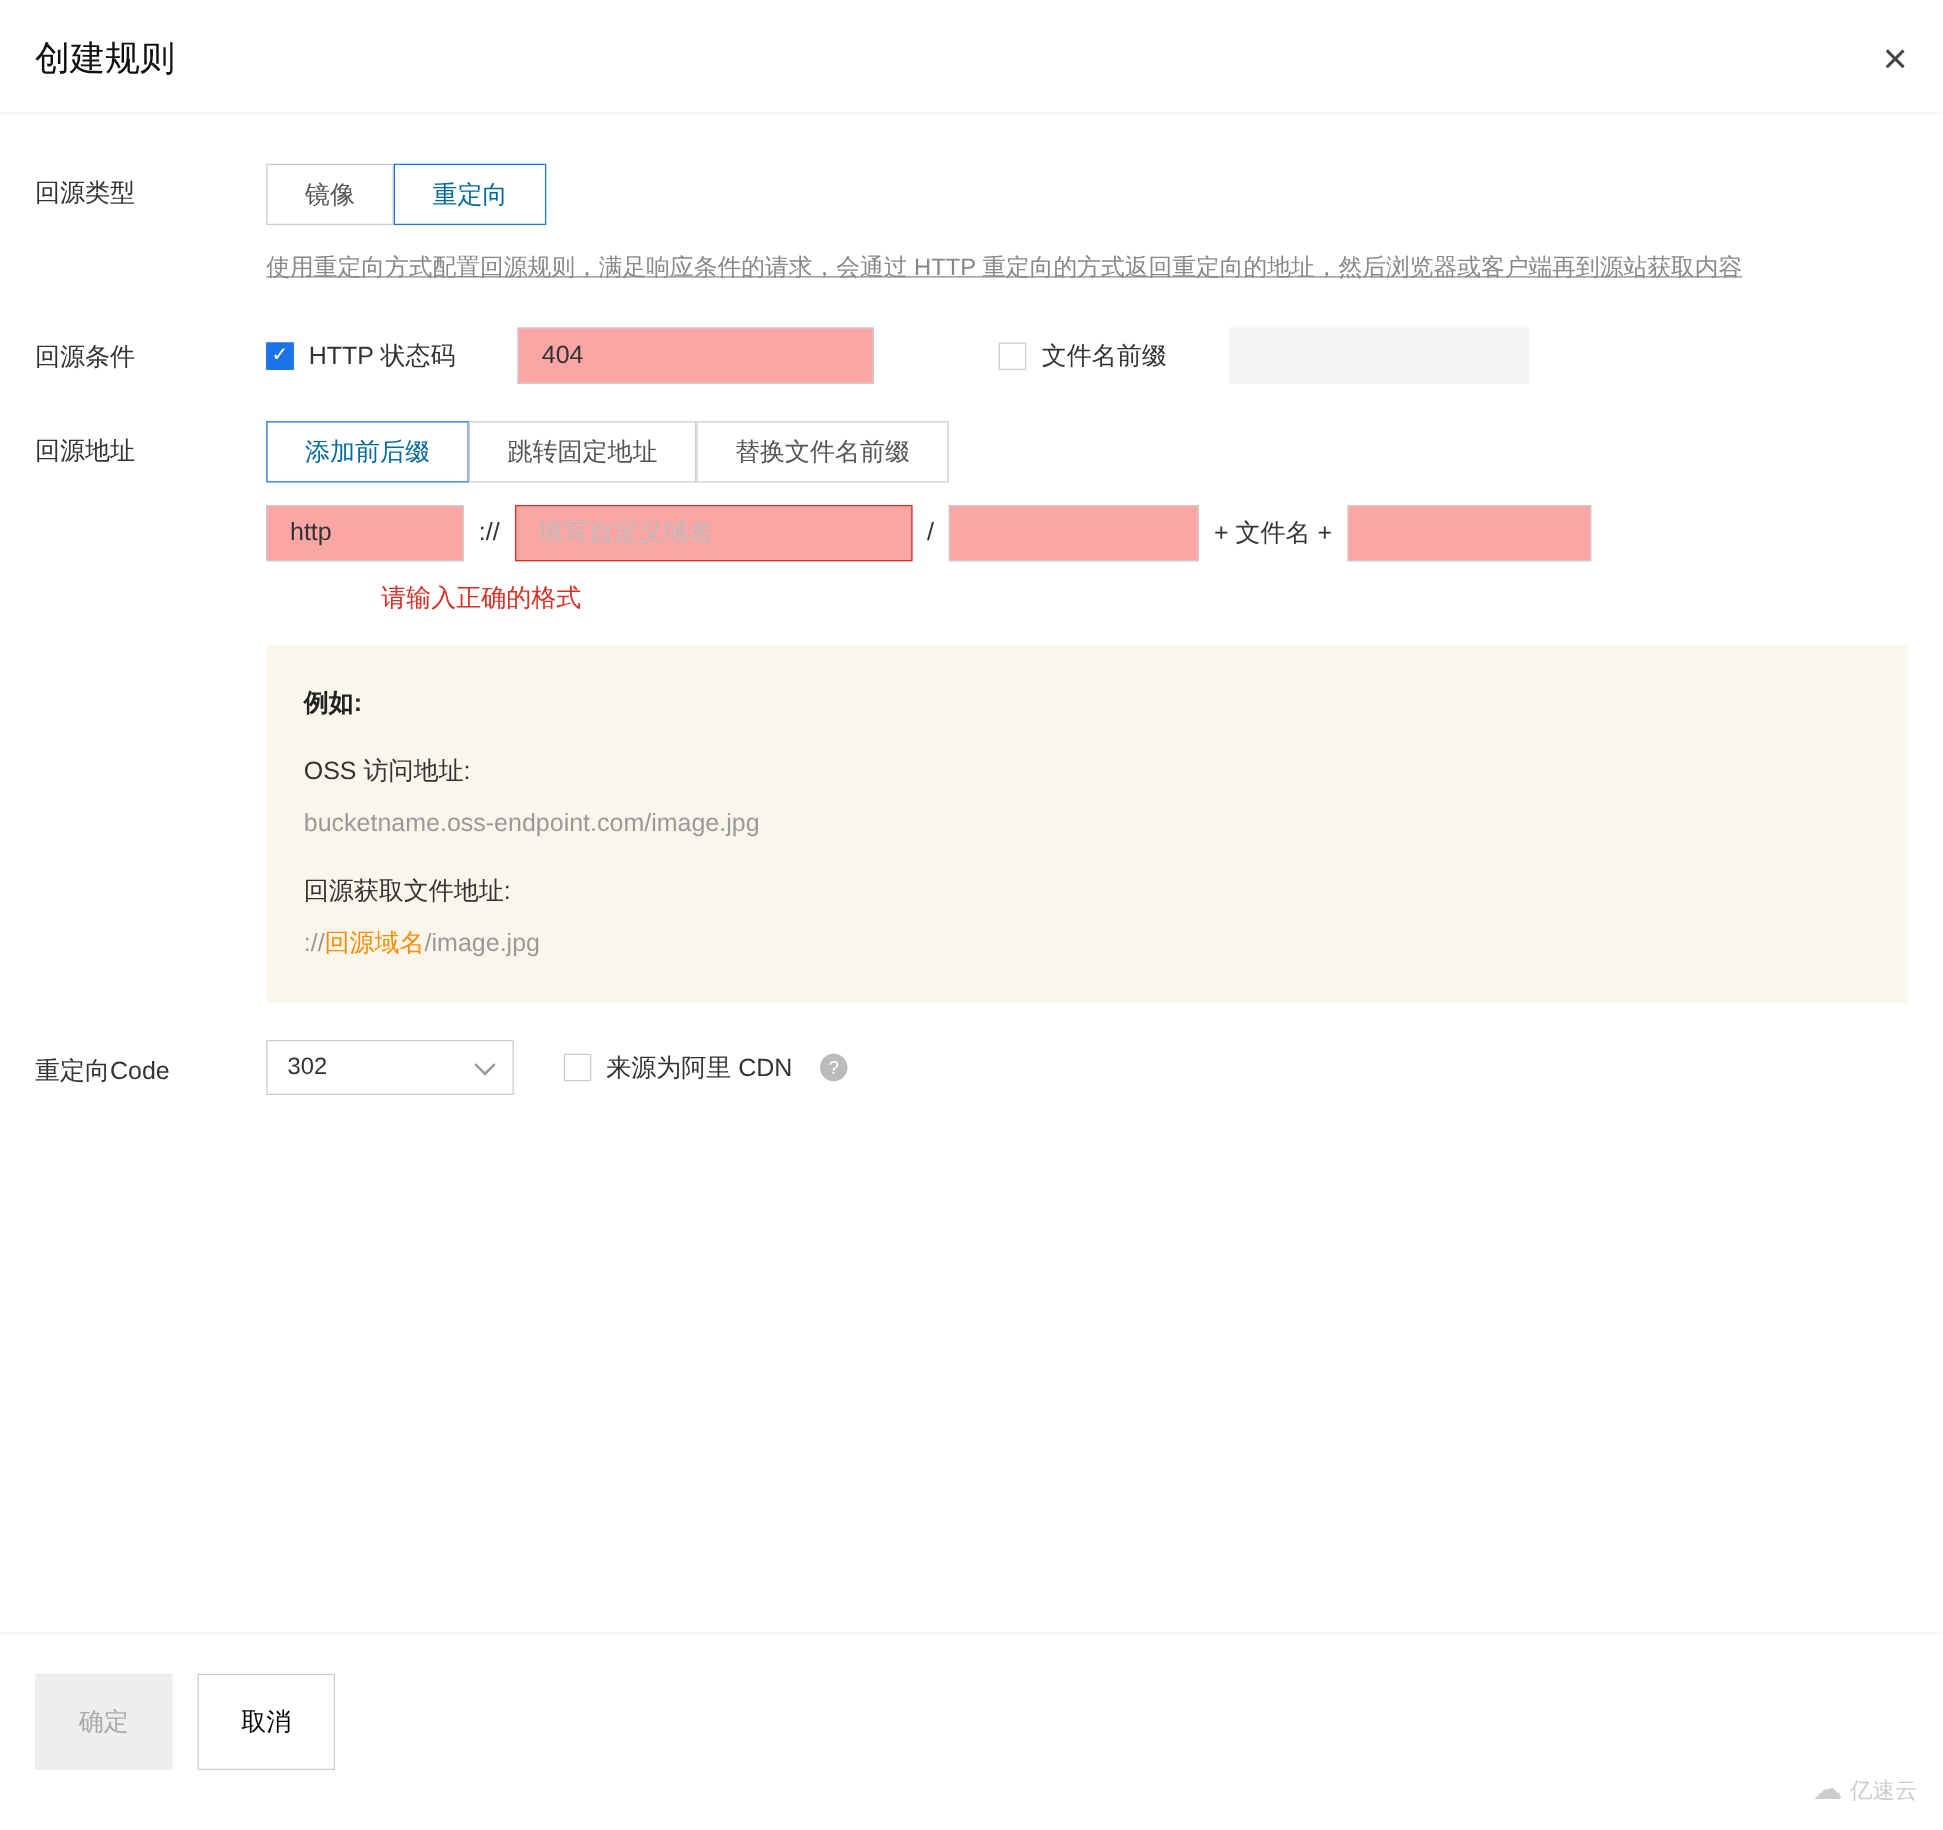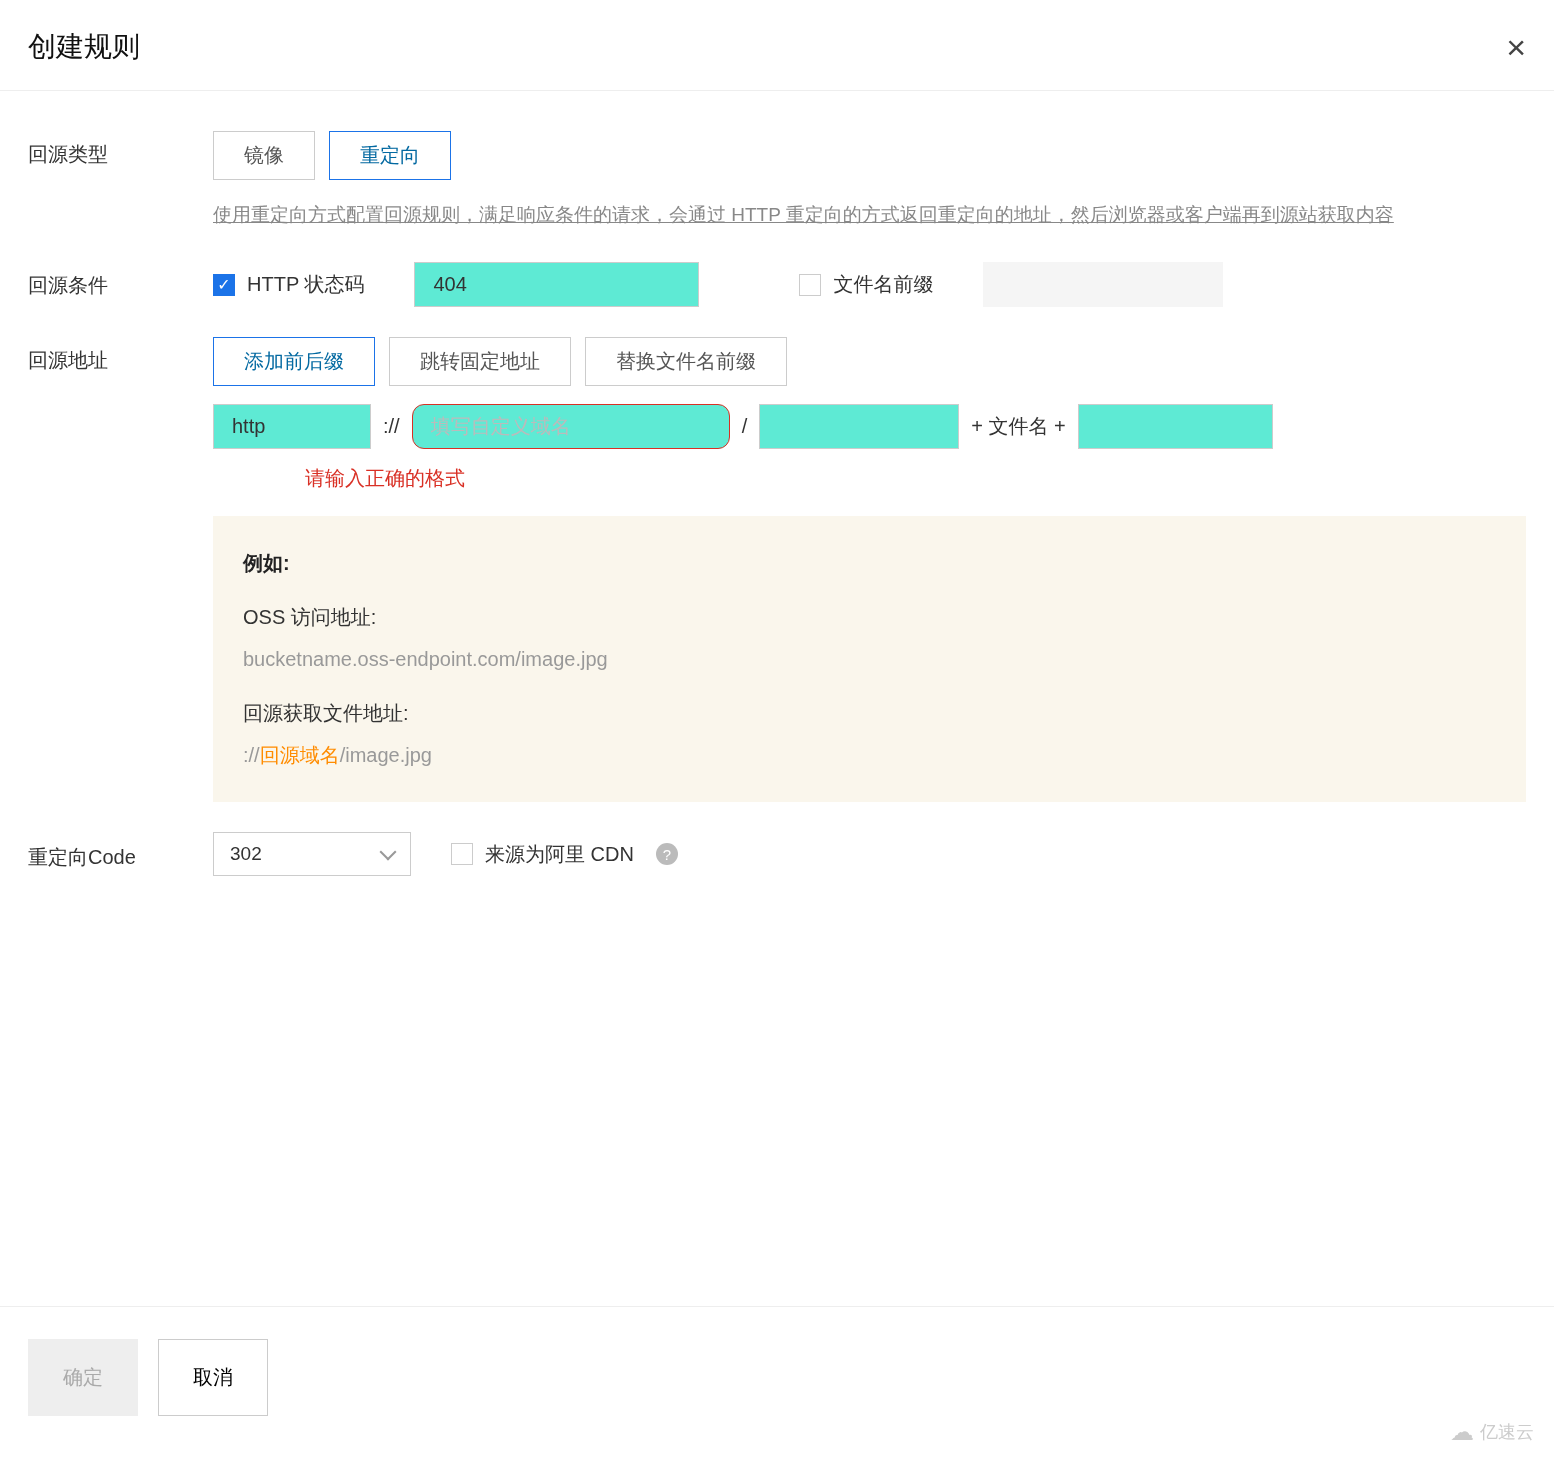--- a/index.html
+++ b/index.html
@@ -7,33 +7,33 @@
 
     .header { display: flex; justify-content: space-between; align-items: center; padding: 28px 28px 24px 28px; border-bottom: 1px solid #eee; }
     .header h1 { font-size: 28px; font-weight: 500; color: #111; }
     .close-x { font-size: 34px; color: #444; cursor: pointer; line-height: 1; font-weight: 300; }
 
     .form { padding: 40px 28px 20px 28px; }
     .row { display: flex; margin-bottom: 30px; align-items: flex-start; }
     .label { width: 185px; flex-shrink: 0; color: #333; padding-top: 10px; font-size: 20px; }
     .field { flex: 1; }
 
-    .btn-group { display: flex; gap: 14px; flex-wrap: wrap; }
+    .btn-group { display: flex; flex-wrap: wrap; }
     .btn-toggle { border: 1px solid #ccc; background: #fff; padding: 10px 30px; font-size: 20px; cursor: pointer; color: #555; }
     .btn-toggle.selected { border-color: #1b73e8; color: #0369a1; }
 
     .help-text { color: #888; font-size: 19px; margin-top: 18px; line-height: 1.8; max-width: 1260px; text-decoration: underline; }
 
     .checkbox { display: inline-flex; align-items: center; gap: 12px; margin-right: 30px; }
     .checkbox-box { width: 22px; height: 22px; border: 1px solid #ccc; display: inline-flex; align-items: center; justify-content: center; }
     .checkbox-box.checked { background: #1b73e8; border-color: #1b73e8; }
     .checkmark { color: #fff; font-size: 16px; line-height: 1; }
     .checkbox-label { color: #333; font-size: 20px; }
 
-    .text-input { border: 1px solid #ccc; padding: 10px 18px; font-size: 20px; color: #333; background: #5eead4; font-family: inherit; }
+    .text-input { border: 1px solid #ccc; padding: 10px 18px; font-size: 20px; color: #333; background: #fca5a5; font-family: inherit; }
     .text-input::placeholder { color: #bbb; }
     .text-input.error { border-color: #d93025; }
     .text-input.disabled { background: #f5f5f5; }
 
     .cond-inputs { display: flex; align-items: center; gap: 20px; flex-wrap: wrap; }
 
     .addr-controls { display: flex; align-items: center; gap: 8px; flex-wrap: wrap; margin-top: 18px; }
     .sep-text { color: #333; font-size: 20px; padding: 0 4px; }
 
     .err-msg { color: #d93025; font-size: 20px; margin-top: 16px; margin-left: 92px; }
@@ -102,21 +102,21 @@
     <div class="field">
       <div class="btn-group">
         <button class="btn-toggle selected">添加前后缀</button>
         <button class="btn-toggle">跳转固定地址</button>
         <button class="btn-toggle">替换文件名前缀</button>
       </div>
 
       <div class="addr-controls">
         <input class="text-input" style="width: 158px; text-align: left;" value="http">
         <span class="sep-text">://</span>
-        <input class="text-input error" style="width: 318px; border-radius: 12px;" placeholder="填写自定义域名">
+        <input class="text-input error" style="width: 318px;" placeholder="填写自定义域名">
         <span class="sep-text">/</span>
         <input class="text-input" style="width: 200px;" value="">
         <span class="sep-text">+ 文件名 +</span>
         <input class="text-input" style="width: 195px;" value="">
       </div>
 
       <div class="err-msg">请输入正确的格式</div>
 
       <div class="example-box">
         <div class="ex-title">例如:</div>

